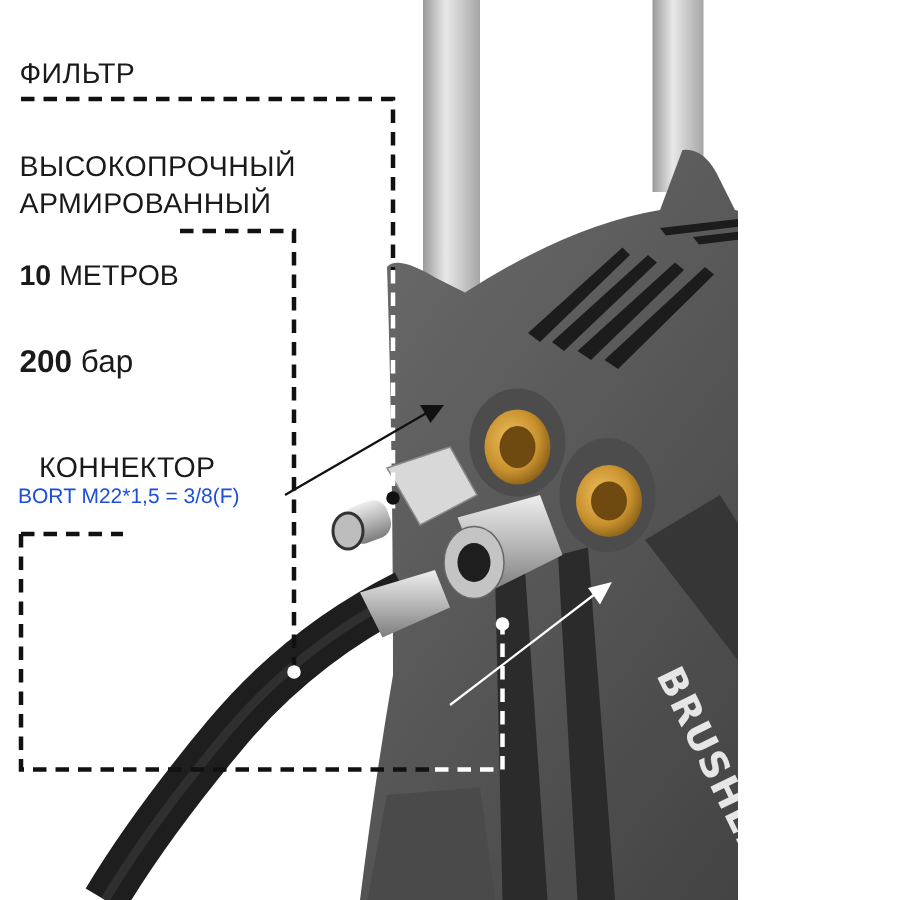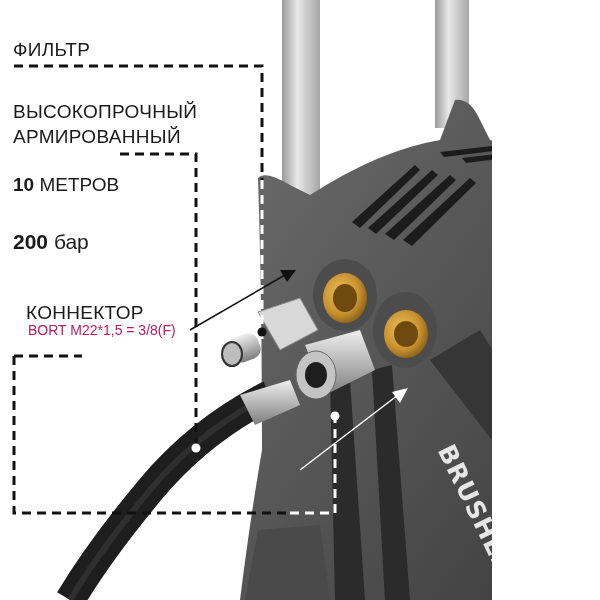--- a/index.html
+++ b/index.html
@@ -5,21 +5,21 @@
   html,body{margin:0;padding:0;background:#ffffff;}
   .canvas{position:relative;width:492px;height:600px;overflow:hidden;background:#ffffff;font-family:"Liberation Sans",sans-serif;color:#1a1a1a;}
   svg.art{position:absolute;left:0;top:0;}
   .lbl{position:absolute;white-space:nowrap;line-height:1;}
   .l-filter{left:13px;top:40px;font-size:19px;letter-spacing:0.3px;}
   .l-hose{left:13px;top:100px;font-size:19px;line-height:24.5px;letter-spacing:0.3px;}
   .l-len{left:13px;top:175px;font-size:19px;}
   .l-bar{left:13px;top:195px;font-size:21px;margin-top:36px;}
   .l-len b,.l-bar b{font-weight:bold;}
   .l-conn{left:26px;top:303px;font-size:19px;letter-spacing:0.3px;}
-  .l-conn-sub{left:28px;top:323px;font-size:14px;color:#be185d;}
+  .l-conn-sub{left:12px;top:323px;font-size:14px;color:#1d4ed8;}
   .brand{position:absolute;left:458px;top:440px;transform:rotate(64deg);transform-origin:0 0;font-family:"DejaVu Sans",sans-serif;font-weight:bold;font-size:25px;color:#e6e6e6;letter-spacing:1px;}
 </style>
 </head>
 <body>
 
 <div class="canvas">
 
   <svg class="art" width="600" height="600" viewBox="0 0 600 600">
     <defs>
       <linearGradient id="pole" x1="0" x2="1">

